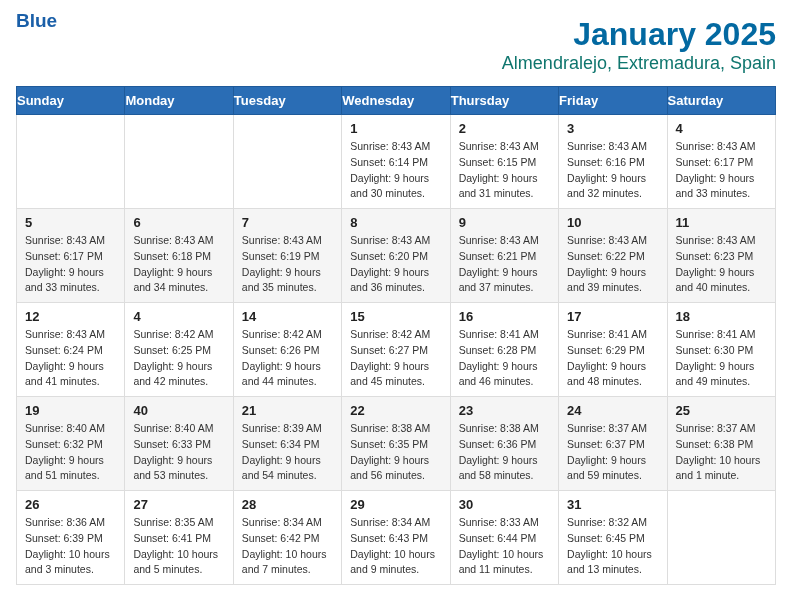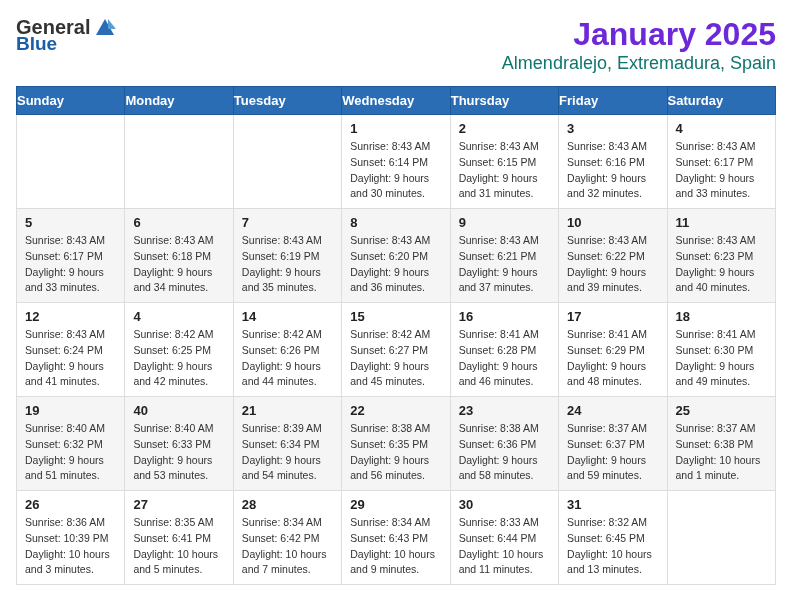--- a/index.html
+++ b/index.html
@@ -40,21 +40,21 @@
       width: 22px;
       height: 22px;
       margin-left: 2px;
     }
     .title-block {
       text-align: right;
     }
     .main-title {
       font-size: 32px;
       font-weight: bold;
-      color: #6d28d9;
+      color: #0369a1;
     }
     .subtitle {
       font-size: 18px;
       color: #0f766e;
     }
     .calendar {
       width: 100%;
       border-collapse: collapse;
       border: 1px solid #ccc;
     }
@@ -93,27 +93,20 @@
     }
     .empty-cell {
       background: #f9f9f9;
     }
   </style>
 </head>
 <body>
 
 <div class="header">
   <div class="logo">
-    <div class="logo-text">
-      <span class="logo-general">General</span>
-      <svg class="logo-icon" viewBox="0 0 22 22">
-        <polygon points="11,2 20,18 2,18" fill="#2a6db5"></polygon>
-        <polygon points="14,2 22,12 14,12" fill="#5a9fd4"></polygon>
-      </svg>
-    </div>
     <span class="logo-blue" style="margin-top:-6px;">Blue</span>
   </div>
   <div class="title-block">
     <div class="main-title">January 2025</div>
     <div class="subtitle">Almendralejo, Extremadura, Spain</div>
   </div>
 </div>
 
 <table class="calendar">
   <thead>
@@ -286,21 +279,21 @@
           <div class="day-number">25</div>
           <div class="day-info" style="white-space: pre-line;">Sunrise: 8:37 AM
 Sunset: 6:38 PM
 Daylight: 10 hours and 1 minute.</div>
         </td>
       </tr>
       <tr>
         <td>
           <div class="day-number">26</div>
           <div class="day-info" style="white-space: pre-line;">Sunrise: 8:36 AM
-Sunset: 10:39 PM
+Sunset: 6:39 PM
 Daylight: 10 hours and 3 minutes.</div>
         </td>
         <td>
           <div class="day-number">27</div>
           <div class="day-info" style="white-space: pre-line;">Sunrise: 8:35 AM
 Sunset: 6:41 PM
 Daylight: 10 hours and 5 minutes.</div>
         </td>
         <td>
           <div class="day-number">28</div>

